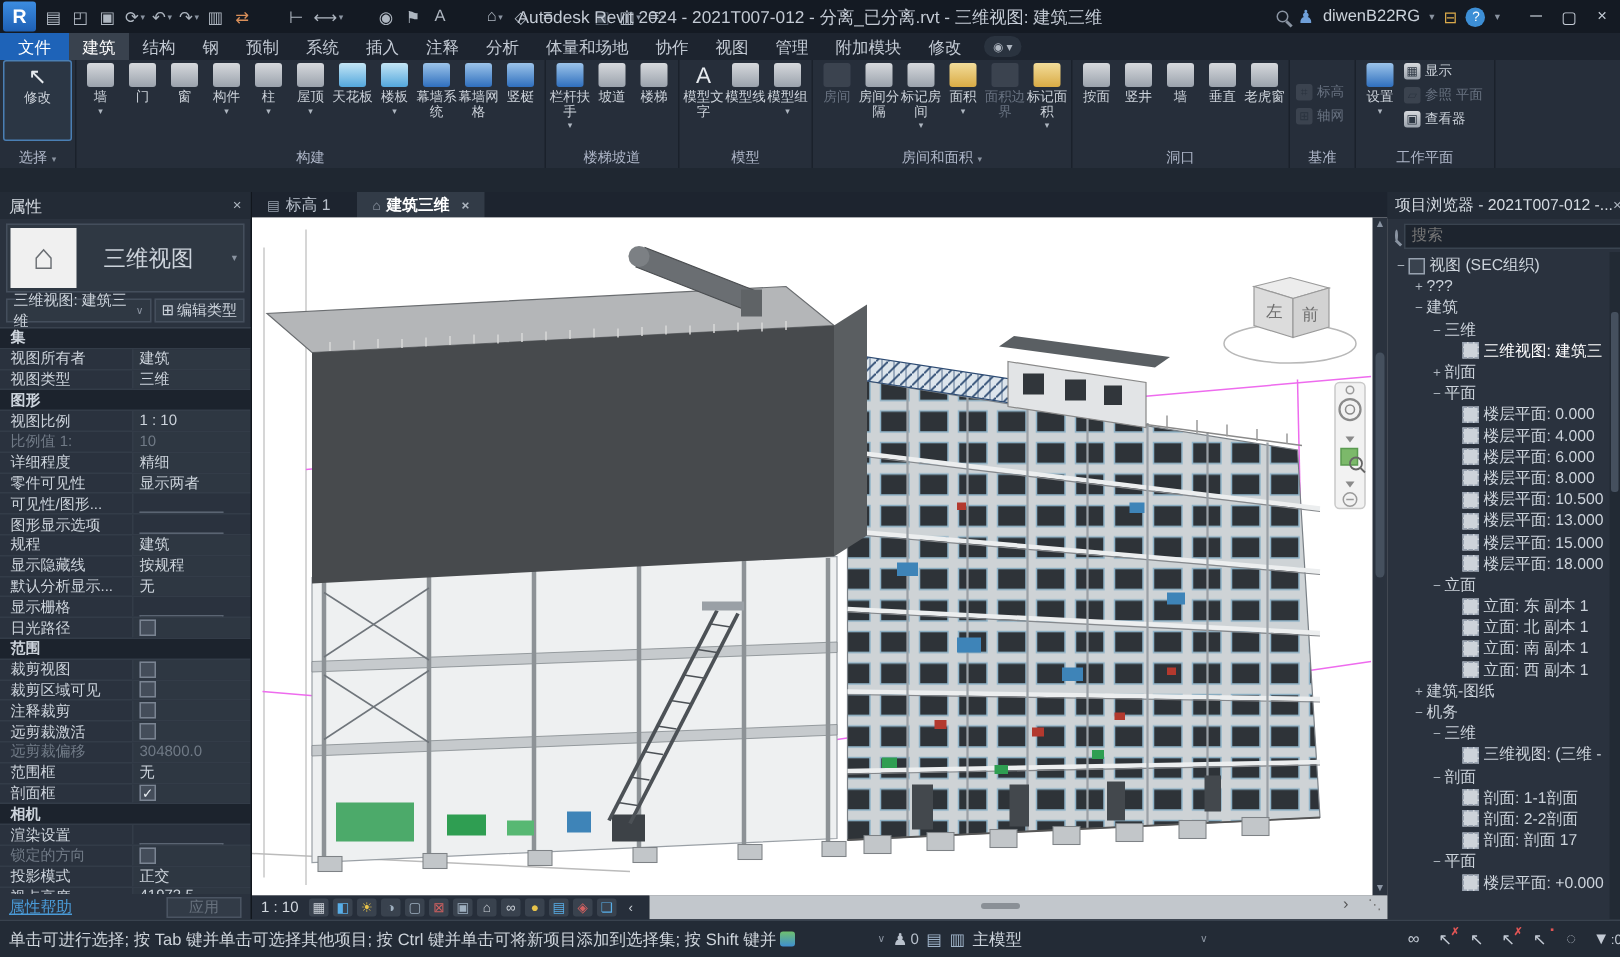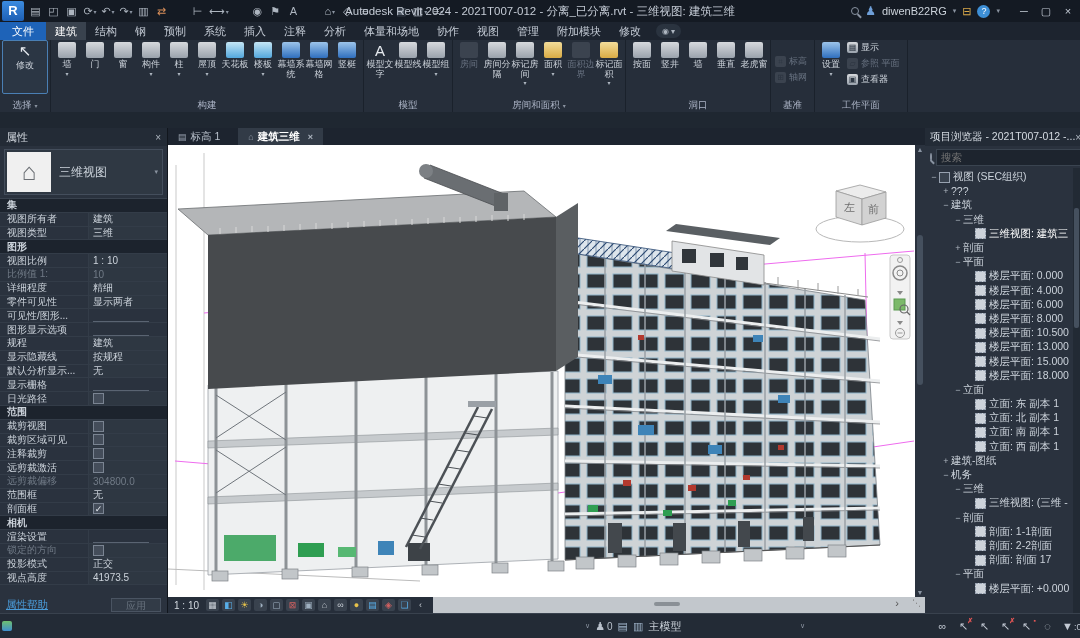--- a/index.html
+++ b/index.html
@@ -71,21 +71,21 @@
   .main { height:485px; display:flex; }
 
   
   .props { width:200px; background:#2a323e; display:flex; flex-direction:column; border-right:1px solid #11161d; }
   .phead { height:18px; background:#232b36; display:flex; align-items:center; font-size:11px;
     padding:0 6px; color:#d5dbe2; }
   .phead .x, .bhead .x { margin-left:auto; color:#aeb6c0; font-size:10px; }
   .typesel { height:46px; margin:3px 4px; background:#2f3843; border:1px solid #444e5c; display:flex; align-items:center; }
   .typesel .timg { width:44px; height:40px; background:#f0f0f0; margin:2px; display:flex; align-items:center;
     justify-content:center; font-size:24px; color:#6b6f74; }
-  .typesel .tname { font-size:12px; margin-left:6px; }
+  .typesel .tname { font-size:15px; margin-left:16px; }
   .typesel .tcaret { margin-left:auto; margin-right:4px; font-size:7px; color:#8a93a0;}
   .instrow { height:18px; margin:0 4px 2px; display:flex; align-items:center; font-size:10px; }
   .instrow .isel { flex:1; border:1px solid #444e5c; background:#2f3843; height:16px; display:flex;
     align-items:center; padding:0 4px; gap:4px;}
   .instrow .isel i { margin-left:auto; font-style:normal; font-size:7px; color:#8a93a0;}
   .instrow .etype { border:1px solid #444e5c; background:#323c48; height:16px; padding:0 4px;
     display:flex; align-items:center; gap:2px; margin-left:2px; }
   .prows { flex:1; overflow:hidden; border-top:1px solid #39424e; }
   .prow { display:flex; align-items:center; height:13.8px; font-size:10px; border-bottom:1px solid #333c48; }
   .prow .pl { flex:0 0 88px; padding-left:7px; white-space:nowrap; overflow:hidden; }
@@ -425,20 +425,44 @@
     <span class="rarrow"></span>
   </div>
 </div>
       <div class="plabel">
           <span>构建</span>
         </div>
     </div>
     <div class="rpanel">
       <div class="rbody">
   <div class="rbtn">
+    <span class="ricon t-blue"></span>
+    <span class="rlabel">栏杆扶手</span>
+    <span class="rarrow">▾</span>
+  </div>
+
+  <div class="rbtn">
+    <span class="ricon"></span>
+    <span class="rlabel">坡道</span>
+    <span class="rarrow"></span>
+  </div>
+
+  <div class="rbtn">
+    <span class="ricon"></span>
+    <span class="rlabel">楼梯</span>
+    <span class="rarrow"></span>
+  </div>
+</div>
+      <div class="plabel">
+          <span>楼梯坡道</span>
+        </div>
+    </div>
+    <div class="rpanel">
+      <div class="rbody">
+  <div class="rbtn">
     <span class="ricon t-plain">A</span>
     <span class="rlabel">模型文字</span>
     <span class="rarrow"></span>
   </div>
 
   <div class="rbtn">
     <span class="ricon"></span>
     <span class="rlabel">模型线</span>
     <span class="rarrow"></span>
   </div>
@@ -591,20 +615,30 @@
 
     <div class="props">
       <div class="phead">
         <span>属性</span>
         <span class="x">×</span>
       </div>
       <div class="typesel">
         <span class="timg">⌂</span>
         <span class="tname">三维视图</span>
         <span class="tcaret">▾</span>
+      </div>
+      <div class="instrow">
+        <span class="isel">
+          <span>三维视图: 建筑三维</span>
+          <i>∨</i>
+        </span>
+        <span class="etype">
+          <span>⊞</span>
+          <span>编辑类型</span>
+        </span>
       </div>
       <div class="prows">
 
           <div class="prow sec">
             <span class="pl">集</span>
 
           </div>
 
           <div class="prow">
             <span class="pl">视图所有者</span>
@@ -1257,20 +1291,21 @@
             </div>
           </div>
         <div class="bscroll">
             <div class="thumb"></div>
           </div>
       </div>
     </div>
   </div>
 
   <div class="statusbar">
+    <span class="hint">单击可进行选择; 按 Tab 键并单击可选择其他项目; 按 Ctrl 键并单击可将新项目添加到选择集; 按 Shift 键并</span>
     <span class="hinticon"></span>
     <span class="sb-mid">
       <span class="caret">∨</span>
       <span class="worker">♟</span>
       <span class="cnt">0</span>
       <span class="panelic">▤</span>
       <span class="panelic">▥</span>
       <span>主模型</span>
     </span>
     <span class="sb-caret2">∨</span>

